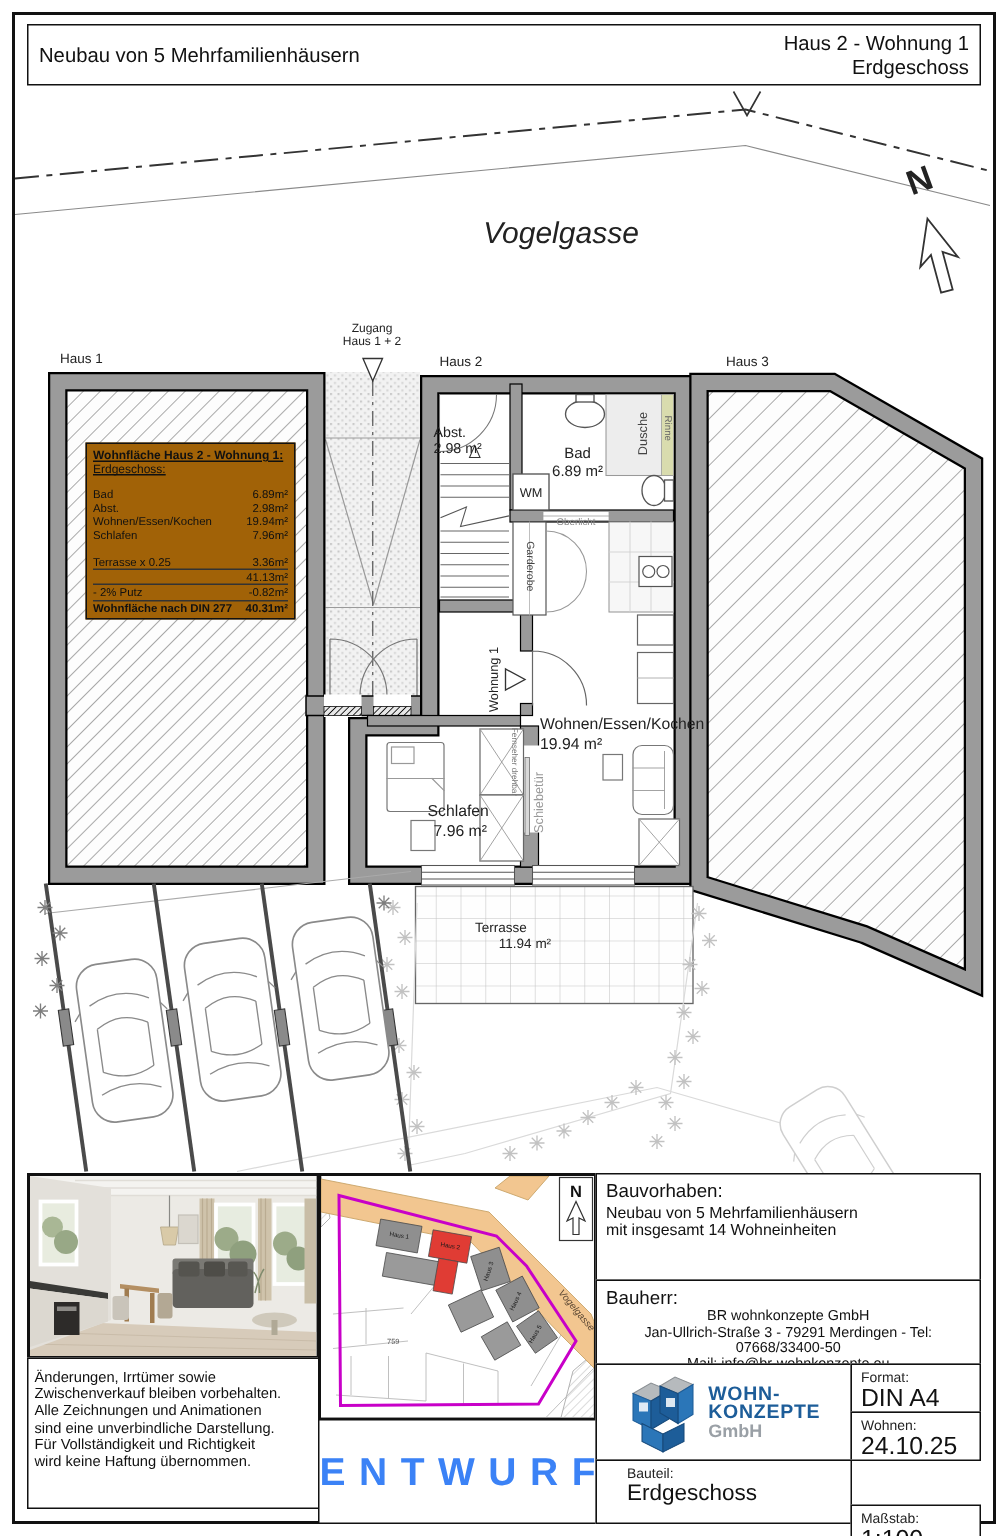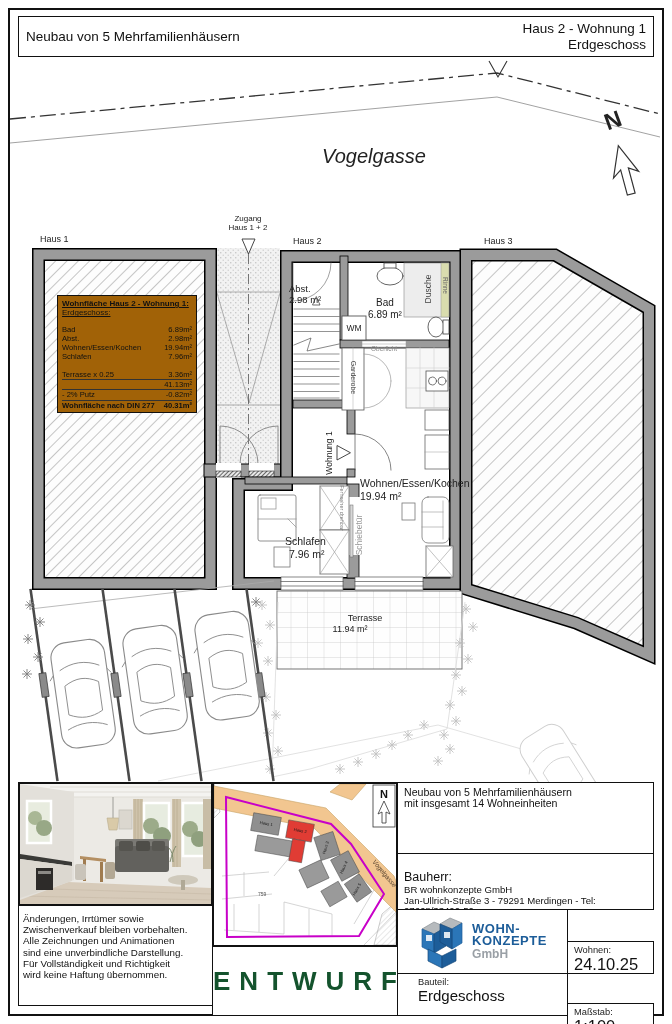--- a/index.html
+++ b/index.html
@@ -30,27 +30,27 @@
   .at-line{border-bottom:0.9px solid #333;}
   .at-bold{font-weight:bold;}
   
   .panel{position:absolute;border:1.5px solid #111;background:#fff;}
   .photo-panel{left:18px;top:782px;width:195px;height:124px;border-width:2px;overflow:hidden;}
   .disclaimer{left:18px;top:905px;width:195px;height:101px;
         font-size:9.8px;line-height:11.2px;padding:7px 3px 0 4px;}
   .siteplan-panel{left:212px;top:782px;width:186px;height:165px;border-width:2px;overflow:hidden;}
   .entwurf-panel{left:212px;top:946px;width:186px;height:70px;display:flex;
         align-items:center;justify-content:center;}
-  .entwurf-text{color:#14532d;font-size:26px;font-weight:600;letter-spacing:9px;
+  .entwurf-text{color:#3b82f6;font-size:26px;font-weight:600;letter-spacing:9px;
         padding-left:9px;}
   .bauvorhaben{left:397px;top:782px;width:257px;height:72px;padding:4px 6px;}
-  .bauherr{left:397px;top:853px;width:257px;height:57px;padding:16px 6px;}
+  .bauherr{left:397px;top:853px;width:257px;height:57px;padding:4px 6px;}
   .block-label{font-size:12.5px;margin-bottom:3px;}
   .bv-line{font-size:10.6px;line-height:11.4px;}
-  .bh-line{font-size:9.6px;line-height:10.6px;}
+  .bh-line{font-size:9.6px;line-height:10.6px;text-align:center;}
   .logo-cell{left:397px;top:909px;width:171px;height:65px;display:flex;
         align-items:center;justify-content:center;gap:6px;}
   .logo-text{line-height:12.5px;}
   .logo-l1,.logo-l2{color:#1d5d99;font-weight:bold;font-size:13px;letter-spacing:0.5px;}
   .logo-l3{color:#9aa0a6;font-weight:bold;font-size:12px;}
   .field-cell{padding:3px 6px;}
   .format-cell{left:567px;top:909px;width:87px;height:33px;}
   .datum-cell{left:567px;top:941px;width:87px;height:33px;}
   .bauteil-cell{left:397px;top:973px;width:171px;height:43px;padding:3px 20px;}
   .massstab-cell{left:567px;top:1003px;width:87px;height:43px;}
@@ -318,21 +318,21 @@
     <span class="lbl ctr rot-cw" style="left:420px;top:225px;width:30px;font-size:6.5px;color:#666;">Rinne</span>
     <span class="lbl ctr" style="left:352px;top:288px;width:44px;font-size:6.5px;color:#888;">Oberlicht</span>
     <span class="lbl ctr rot-cw" style="left:313px;top:317px;width:60px;font-size:7px;color:#444;">Garderobe</span>
     <span class="lbl ctr rot-ccw" style="left:289px;top:391px;width:60px;font-size:8.5px;">Wohnung 1</span>
     <span class="lbl" style="left:350px;top:420px;font-size:10.5px;">Wohnen/Essen/Kochen</span>
     <span class="lbl" style="left:350px;top:433px;font-size:10.5px;">19.94 m²</span>
     <span class="lbl" style="left:275px;top:478px;font-size:10.5px;">Schlafen</span>
     <span class="lbl" style="left:279px;top:491px;font-size:10.5px;">7.96 m²</span>
     <span class="lbl ctr rot-ccw" style="left:309px;top:473px;width:80px;font-size:8.5px;color:#999;">Schiebetür</span>
     <span class="lbl ctr rot-cw" style="left:292px;top:448px;width:80px;font-size:5.5px;color:#777;">Fernseher drehbar</span>
-    <span class="lbl ctr" style="left:325px;top:556px;width:60px;font-size:9px;">Terrasse</span>
+    <span class="lbl ctr" style="left:294px;top:556px;width:60px;font-size:9px;">Terrasse</span>
     <span class="lbl ctr" style="left:310px;top:567px;width:60px;font-size:9px;">11.94 m²</span>
 
     <div class="area-table">
       <div class="at-title">Wohnfläche Haus 2 - Wohnung 1:</div>
       <div class="at-sub">Erdgeschoss:</div>
       <div class="at-row">
           <span>Bad</span>
           <span>6.89m²</span>
         </div>
       <div class="at-row">
@@ -480,20 +480,21 @@
         <polygon points="170,17 164,30 168,28 168,39 172,39 172,28 176,30" fill="#fff" stroke="#333" stroke-width="0.8"></polygon>
       </g>
     </svg>
   </div>
 
   <div class="panel entwurf-panel">
     <span class="entwurf-text">ENTWURF</span>
   </div>
 
   <div class="panel bauvorhaben">
+    <div class="block-label">Bauvorhaben:</div>
     <div class="bv-line">Neubau von 5 Mehrfamilienhäusern</div>
     <div class="bv-line">mit insgesamt 14 Wohneinheiten</div>
   </div>
 
   <div class="panel bauherr">
     <div class="block-label" style="margin-bottom:1px;">Bauherr:</div>
     <div class="bh-line">BR wohnkonzepte GmbH</div>
     <div class="bh-line">Jan-Ullrich-Straße 3 - 79291 Merdingen - Tel: 07668/33400-50</div>
     <div class="bh-line">Mail: info@br-wohnkonzepte.eu</div>
     <div class="bh-line">Homepage: www.br-wohnkonzepte.eu</div>
@@ -512,20 +513,24 @@
       <rect x="8" y="20" width="6" height="6" fill="#fff" opacity="0.85"></rect>
       <rect x="26" y="17" width="6" height="6" fill="#fff" opacity="0.85"></rect>
     </svg>
     <div class="logo-text">
       <div class="logo-l1">WOHN-</div>
       <div class="logo-l2">KONZEPTE</div>
       <div class="logo-l3">GmbH</div>
     </div>
   </div>
 
+  <div class="panel field-cell format-cell">
+    <div class="f-label">Format:</div>
+    <div class="f-value">DIN A4</div>
+  </div>
   <div class="panel field-cell datum-cell">
     <div class="f-label">Wohnen:</div>
     <div class="f-value">24.10.25</div>
   </div>
   <div class="panel bauteil-cell">
     <div class="f-label">Bauteil:</div>
     <div class="f-value">Erdgeschoss</div>
   </div>
   <div class="panel field-cell massstab-cell">
     <div class="f-label">Maßstab:</div>

